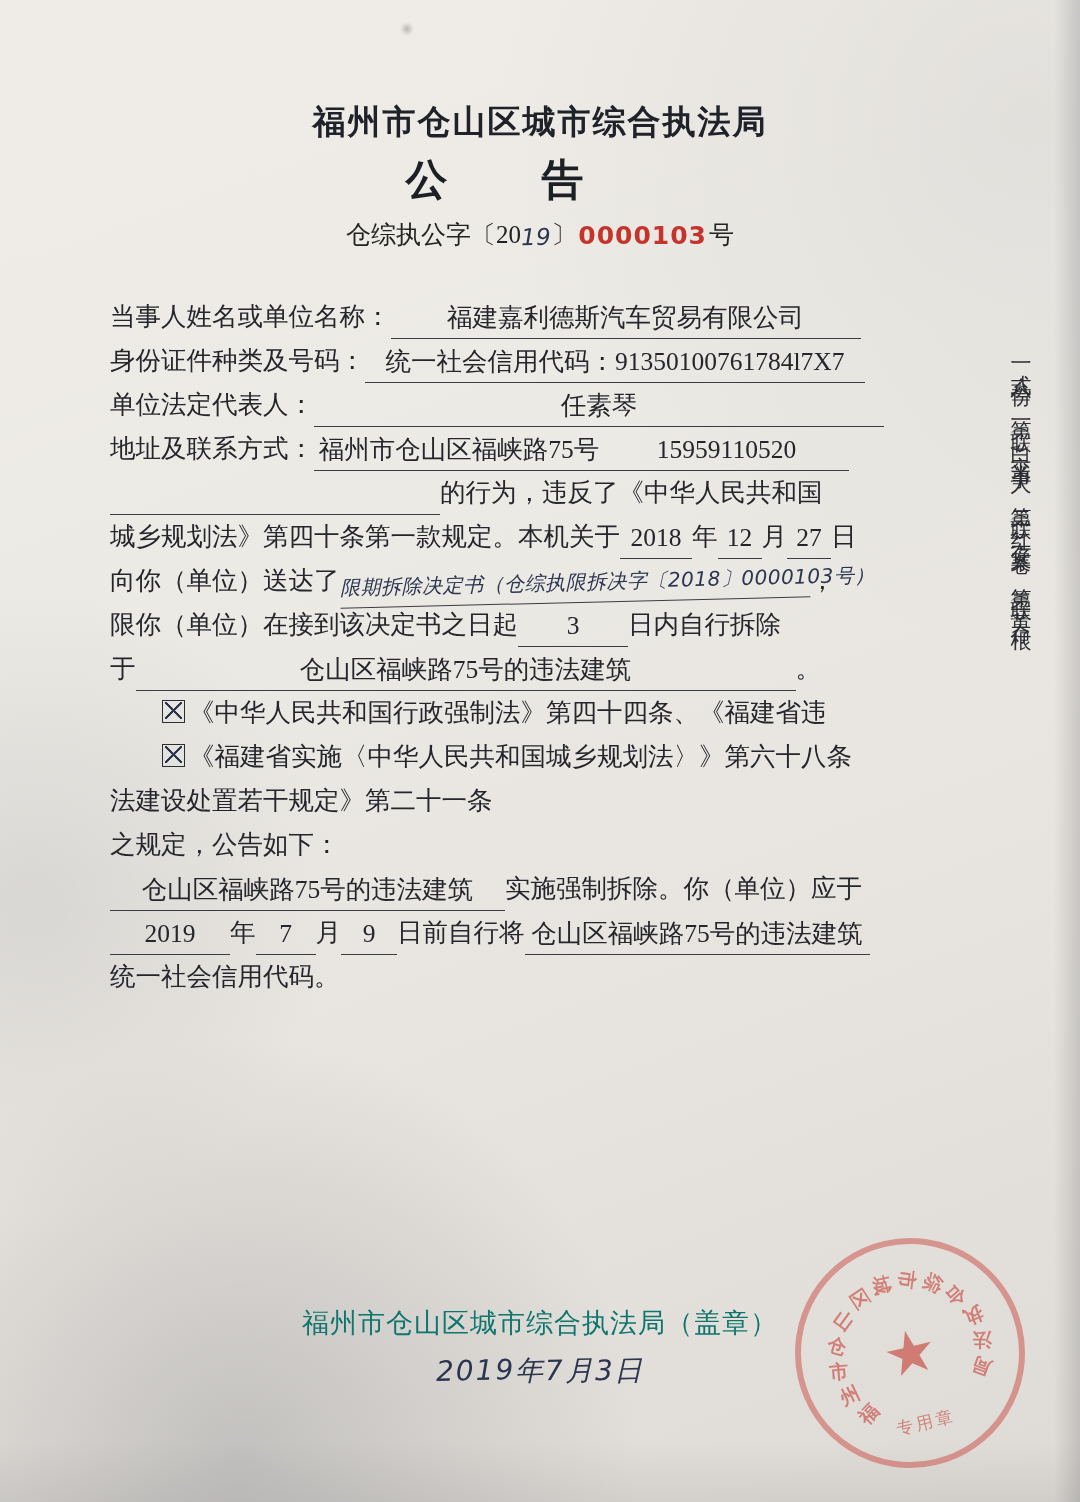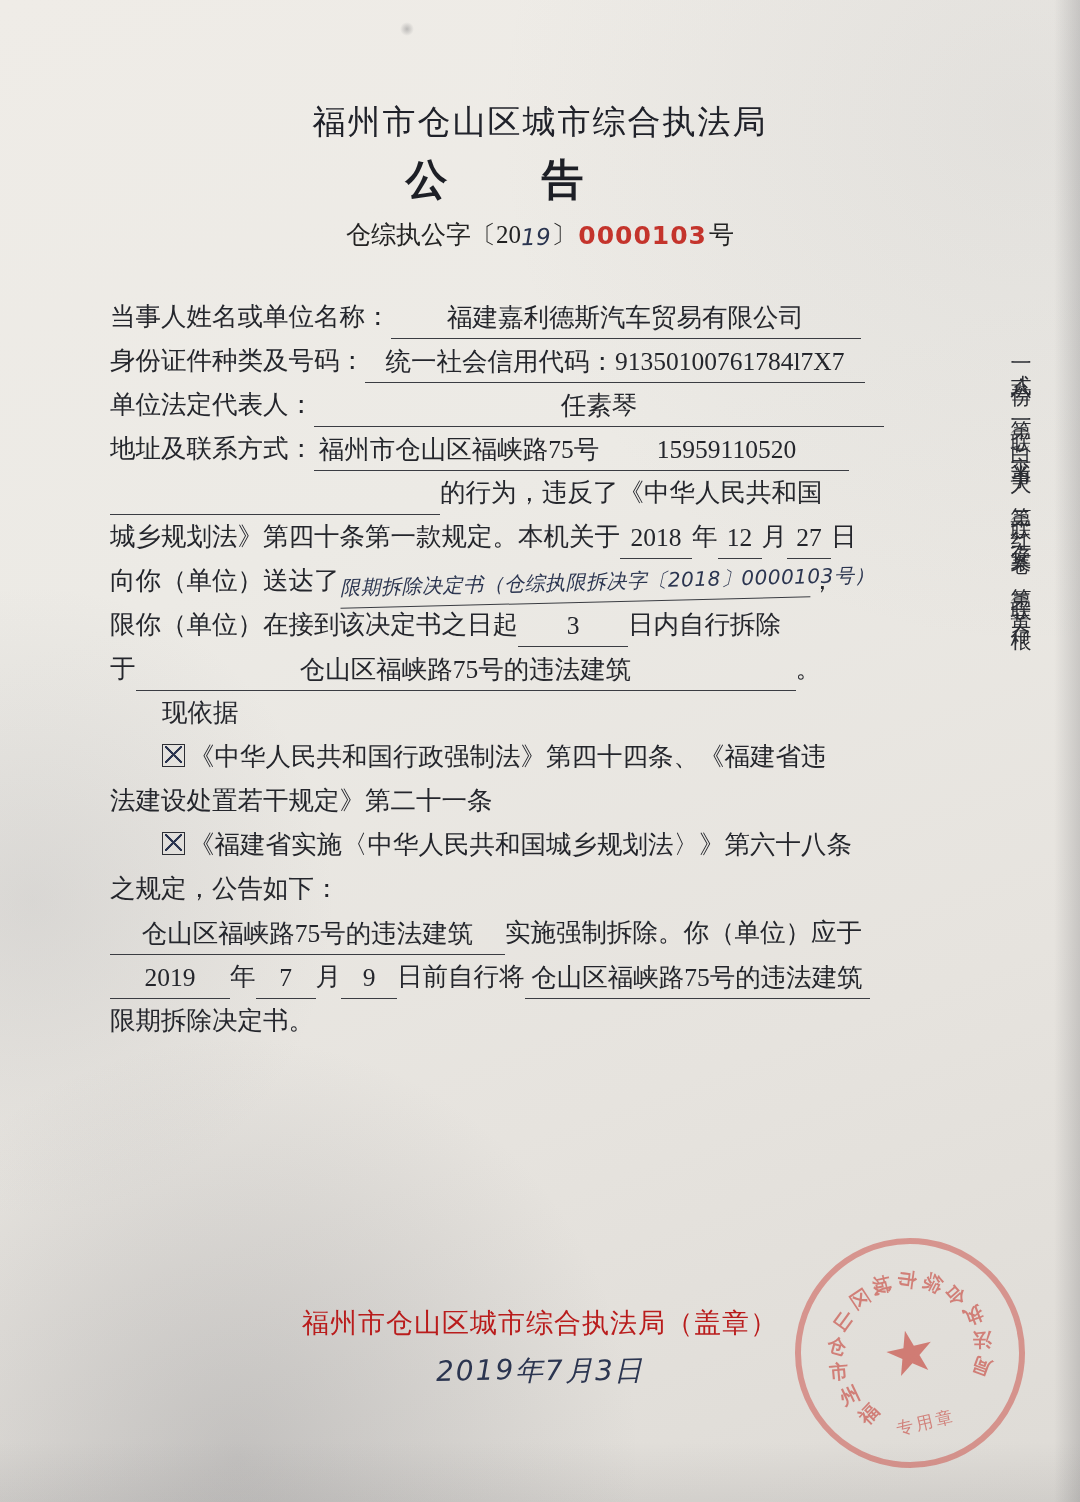--- a/index.html
+++ b/index.html
@@ -39,21 +39,21 @@
     position: absolute;
     inset: 0;
   }
 
   
   .org-title {
     position: absolute;
     top: 100px; left: 0; width: 1080px;
     text-align: center;
     font-family: "Liberation Serif", "DejaVu Serif", serif;
-    font-weight: normal;
+    font-weight: bold;
     font-size: 33px;
     letter-spacing: 2px;
     color: #20222a;
   }
   .doc-title {
     position: absolute;
     top: 152px; left: 0; width: 989px;
     text-align: center;
     font-weight: bold;
     font-size: 42px;
@@ -155,21 +155,21 @@
     color: #2a2c32;
   }
 
   
   .footer-org {
     position: absolute;
     top: 1305px; left: 0; width: 1080px;
     text-align: center;
     font-size: 27px;
     letter-spacing: 1px;
-    color: #b91c1c;
+    color: #0f766e;
   }
   .footer-date {
     position: absolute;
     top: 1352px; left: 0; width: 1080px;
     text-align: center;
   }
   .footer-date .hw { font-size: 28px; letter-spacing: 2px; }
 
   
   .seal {
@@ -272,49 +272,46 @@
 
     <div class="line">
       <span>限你（单位）在接到该决定书之日起</span><span class="fill" style="width:110px">3</span><span>日内自行拆除</span>
     </div>
 
     <div class="line">
       <span>于</span><span class="fill" style="width:660px">仓山区福峡路75号的违法建筑</span><span>。</span>
     </div>
 
 
-    <div class="line indent">
-      <span>现依据</span>
-    </div>
 
     <div class="line indent">
       <span class="cbox"></span><span>《中华人民共和国行政强制法》第四十四条、《福建省违</span>
     </div>
-    <div class="line">
-      <span>法建设处置若干规定》第二十一条</span>
-    </div>
-
     <div class="line indent">
       <span class="cbox"></span><span>《福建省实施〈中华人民共和国城乡规划法〉》第六十八条</span>
     </div>
+
+    <div class="line">
+      <span>法建设处置若干规定》第二十一条</span>
+    </div>
     <div class="line">
       <span>之规定，公告如下：</span>
     </div>
 
 
     <div class="line">
       <span class="fill" style="width:395px">仓山区福峡路75号的违法建筑</span><span>实施强制拆除。你（单位）应于</span>
     </div>
 
     <div class="line">
       <span class="fill" style="width:120px">2019</span><span>年</span><span class="fill" style="width:60px">7</span><span>月</span><span class="fill" style="width:56px">9</span><span>日前自行将</span><span class="fill" style="width:345px">仓山区福峡路75号的违法建筑</span>
     </div>
 
     <div class="line">
-      <span>限期拆除决定书。</span>
+      <span>统一社会信用代码。</span>
     </div>
 
   </div>
 
   <div class="side-note">一式叁份，第一联（白）交当事人，第二联（红）存案卷，第三联（黄）存根</div>
 
   <div class="footer-org">福州市仓山区城市综合执法局（盖章）</div>
   <div class="footer-date">
     <span class="hw">2019</span><span class="hw">年</span><span class="hw">7</span><span class="hw">月</span><span class="hw">3</span><span class="hw">日</span>
   </div>

